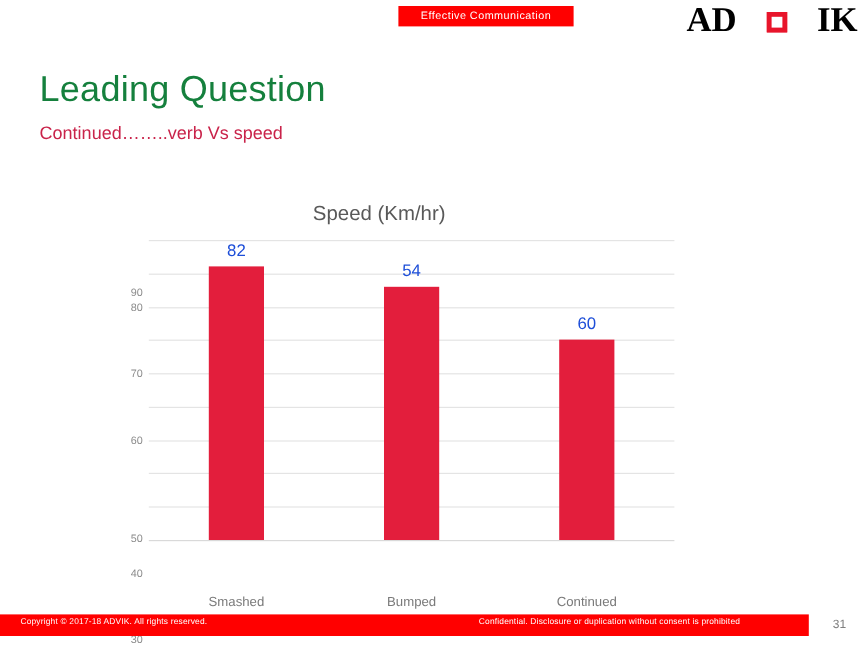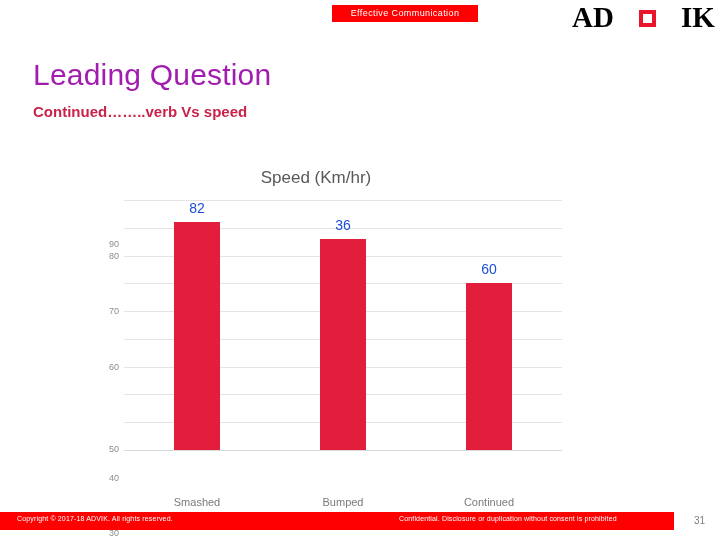--- a/index.html
+++ b/index.html
@@ -68,31 +68,31 @@
     bottom: 1px;
     background: #ffffff;
   }
 
   
   .slide-title {
     position: absolute;
     left: 33px;
     top: 58px;
     font-size: 30px;
-    color: #a21caf;
+    color: #15803d;
     font-weight: normal;
     letter-spacing: 0.2px;
     white-space: nowrap;
   }
   .slide-subtitle {
     position: absolute;
     left: 33px;
     top: 103px;
     font-size: 15px;
-    font-weight: bold;
+    font-weight: normal;
     color: #C9234A;
     white-space: nowrap;
   }
 
   
   .chart {
     position: absolute;
     left: 96px;
     top: 160px;
     width: 480px;
@@ -239,21 +239,21 @@
         <div class="gridline" style="top: 166.667px;">
           <span class="ytick" style="top: 166.667px;">30</span>
         </div>
         <div class="gridline" style="top: 194.444px;"></div>
         <div class="gridline" style="top: 222.222px;"></div>
         <div class="axis-base" style="top: 250px;"></div>
         <div class="bar" style="left: 50px; height: 227.778px; background: rgb(227, 30, 60);"></div>
         <div class="bar-label" style="left: 50px; top: 0.222222px;">82</div>
         <div class="xtick" style="left: 73px;">Smashed</div>
         <div class="bar" style="left: 196px; height: 211.111px; background: rgb(227, 30, 60);"></div>
-        <div class="bar-label" style="left: 196px; top: 16.8889px;">36</div>
+        <div class="bar-label" style="left: 196px; top: 16.8889px;">54</div>
         <div class="xtick" style="left: 219px;">Bumped</div>
         <div class="bar" style="left: 342px; height: 166.667px; background: rgb(227, 30, 60);"></div>
         <div class="bar-label" style="left: 342px; top: 61.3333px;">60</div>
         <div class="xtick" style="left: 365px;">Continued</div>
       </div>
   </div>
 
   <div class="footer-bar"></div>
   <div class="footer-left">Copyright © 2017-18 ADVIK. All rights reserved.</div>
   <div class="footer-right">Confidential. Disclosure or duplication without consent is prohibited</div>

